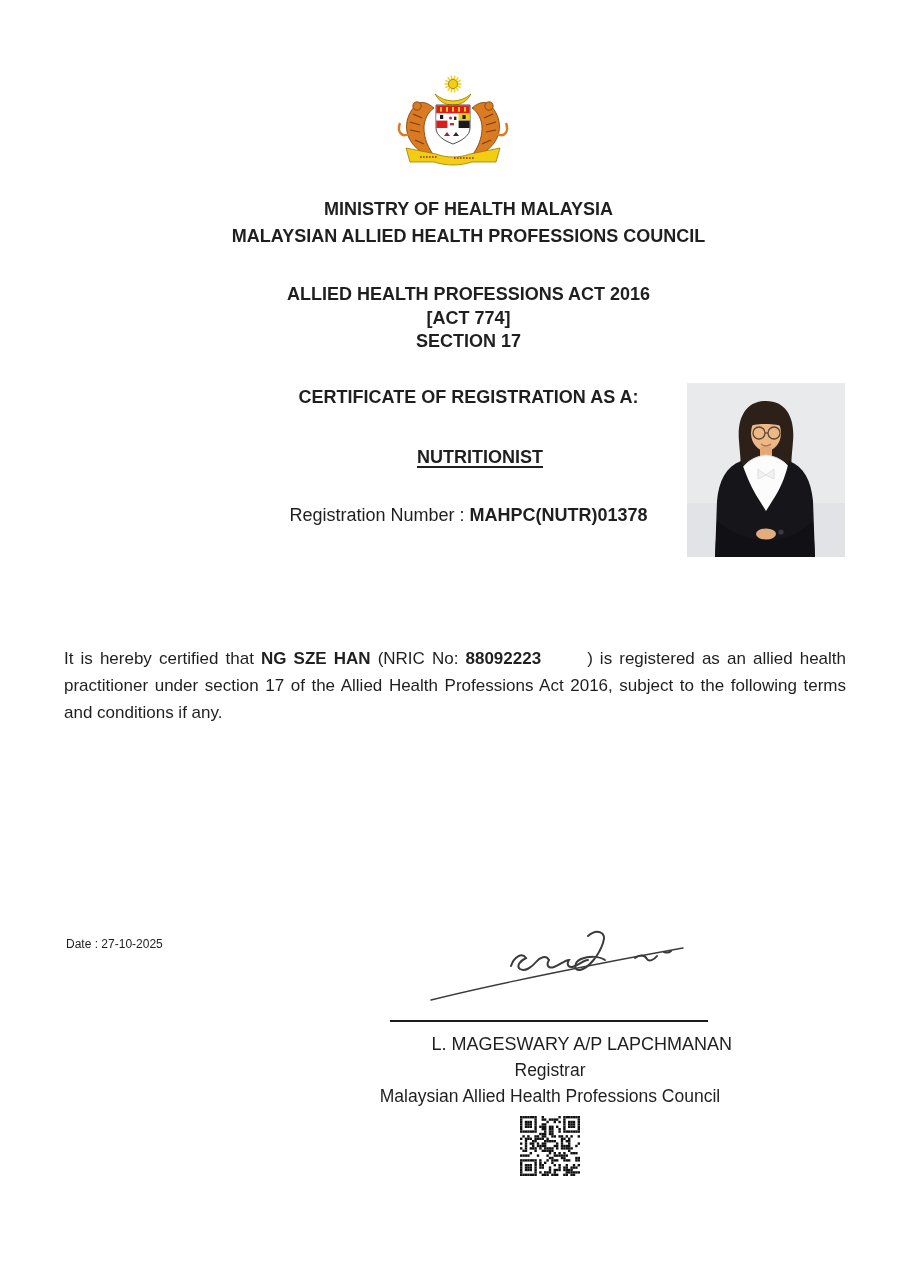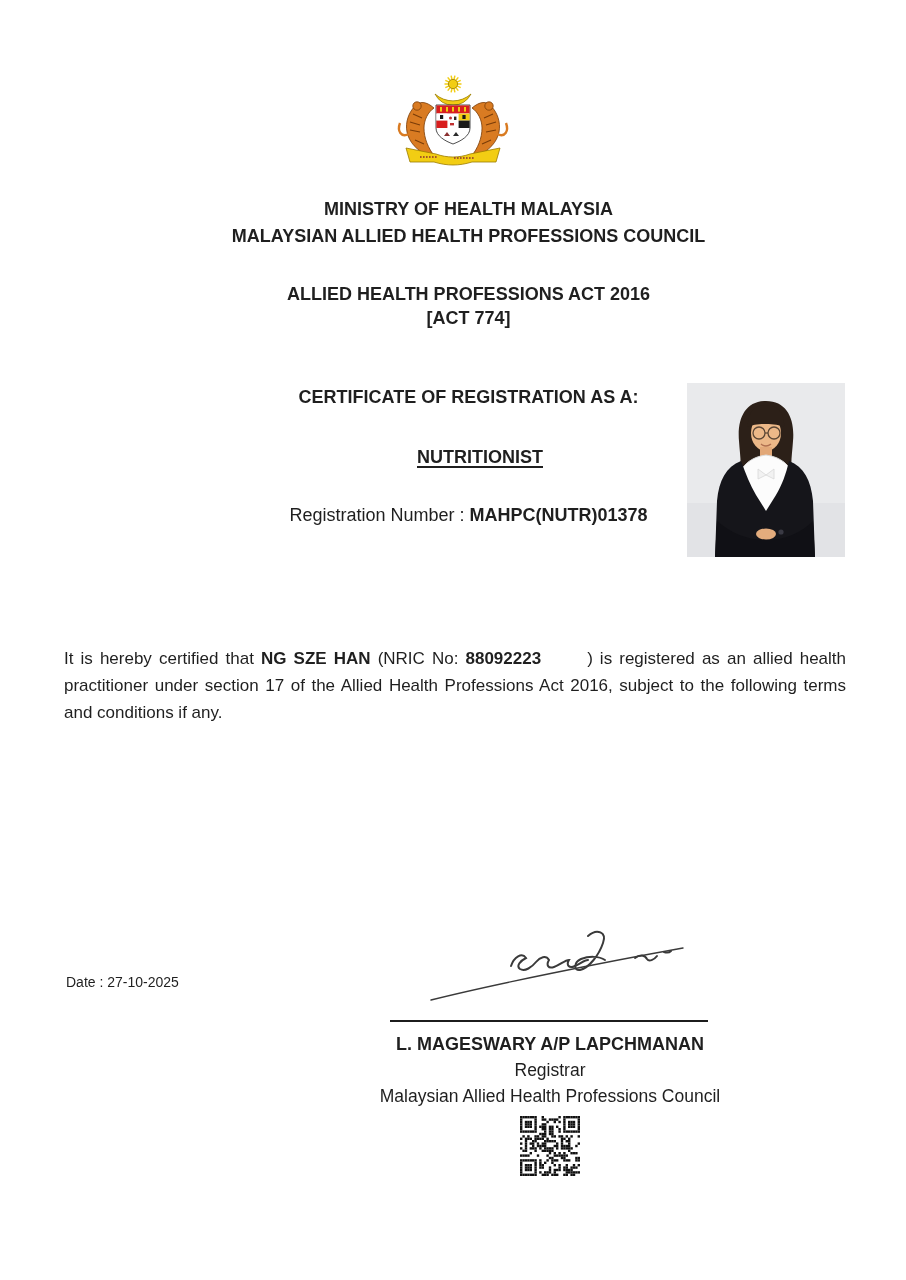--- a/index.html
+++ b/index.html
@@ -15,25 +15,25 @@
   .profession { top:447px; font-weight:700; font-size:18px;margin-left:23px; }
   .profession span { text-decoration:underline; text-decoration-thickness:2px; text-underline-offset:3px; }
   .reg-line { top:505px; font-size:18px; }
   .b { font-weight:700; }
   .photo { position:absolute; left:687px; top:383px; width:158px; height:174px; }
   .body-par {
     position:absolute; left:64px; top:628px; width:782px;
     font-size:17px; line-height:27px; text-align:justify;
   }
   .nric-gap { display:inline-block; width:46px; }
-  .date-line { position:absolute; left:66px; top:937px; font-size:14px;margin-top:37px; }
+  .date-line { position:absolute; left:66px; top:937px; font-size:12px; }
   .sig { position:absolute; left:425px; top:918px; width:265px; height:88px; }
   .sig-rule { position:absolute; left:390px; top:1020px; width:318px; border-top:2.5px solid #1c1c1c; }
   .sign-block { position:absolute; left:368px; top:1031px; width:364px; text-align:center; }
-  .sign-name { font-weight:700; font-size:18px; line-height:26px; }
+  .sign-name { font-weight:400; font-size:18px; line-height:26px;text-align:right; }
   .sign-title { font-size:17.5px; line-height:26px; }
   .sign-org { font-size:17.5px; line-height:26px; }
   .qr { width:60px; height:60px; margin:7px auto 0 auto; }
 </style>
 </head>
 <body>
 
 <div class="page">
 
   <div class="crest">
@@ -89,20 +89,21 @@
   </div>
 
   <div class="center hdr">
     <div>MINISTRY OF HEALTH MALAYSIA</div>
     <div>MALAYSIAN ALLIED HEALTH PROFESSIONS COUNCIL</div>
   </div>
 
   <div class="center act">
     <div>ALLIED HEALTH PROFESSIONS ACT 2016</div>
     <div>[ACT 774]</div>
+    <div>SECTION 17</div>
   </div>
 
   <div class="center cert-title">CERTIFICATE OF REGISTRATION AS A:</div>
   <div class="center profession">
     <span>NUTRITIONIST</span>
   </div>
   <div class="center reg-line">
     <span>Registration Number :</span>
     <span class="b">MAHPC(NUTR)01378</span>
   </div>

